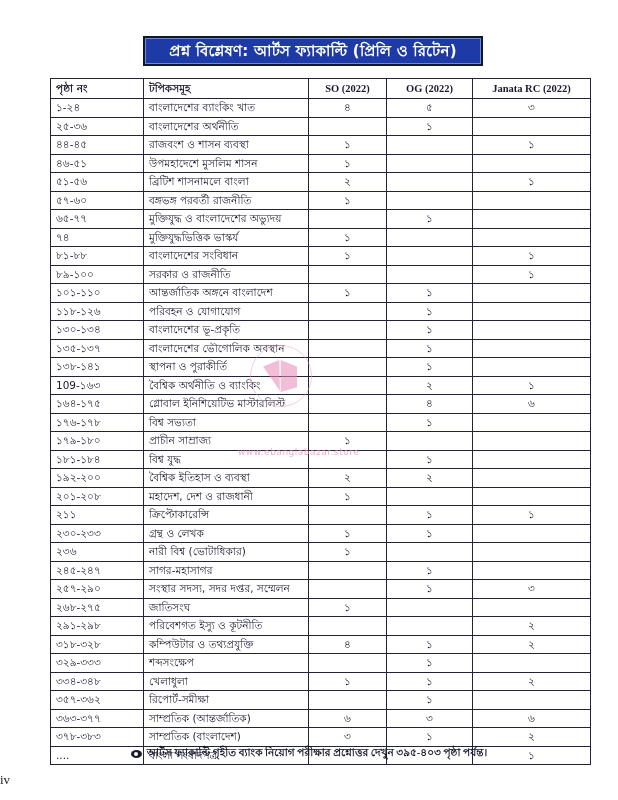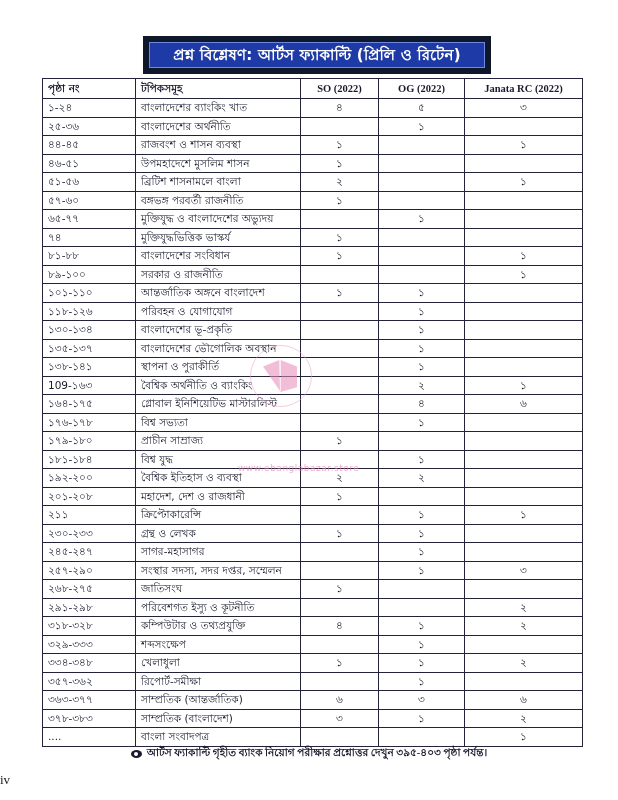--- a/index.html
+++ b/index.html
@@ -1,32 +1,32 @@
 <!DOCTYPE html>
 <html><head>
 <meta charset="utf-8">
 <style>
   html, body { margin:0; padding:0; background:#ffffff; }
   body { width:618px; height:800px; position:relative; overflow:hidden; font-family:"DejaVu Sans", sans-serif; color:#1a1a2e; }
-  .title-wrap { position:absolute; left:143px; top:36px; width:336px; height:26px; background:#1e3aa6; border:6px solid #0f172a; box-shadow: inset 0 0 0 1px #6f87e0; display:flex; align-items:center; justify-content:center; }
+  .title-wrap { position:absolute; left:143px; top:36px; width:336px; height:26px; background:#1e3aa6; border:2px solid #0f172a; box-shadow: inset 0 0 0 1px #6f87e0; display:flex; align-items:center; justify-content:center; }
   .title { color:#ffffff; font-size:15px; font-weight:bold; letter-spacing:0.2px; white-space:nowrap; }
-  table.grid { position:absolute; left:42px; top:78px; width:540px; border-collapse:collapse; table-layout:fixed; }
+  table.grid { position:absolute; left:50px; top:78px; width:540px; border-collapse:collapse; table-layout:fixed; }
   table.grid th, table.grid td { border:1px solid #222238; height:17.5px; padding:0 5px; font-size:10.5px; line-height:17px; white-space:nowrap; overflow:hidden; }
   table.grid th { font-weight:bold; height:19px; }
   th.c-page, th.c-topic { text-align:left; font-weight:bold; }
   th.c-num { text-align:center; font-family:"Liberation Serif", serif; font-size:12px; }
   td.num { text-align:center; }
   col.w-page { width:93px; } col.w-topic { width:165px; } col.w-so { width:78px; } col.w-og { width:86px; } col.w-jrc { width:118px; }
   .note { position:absolute; left:0; width:618px; top:745px; text-align:center; font-size:10.5px; font-weight:bold; color:#1a1a2e;font-family:Liberation Serif, serif; }
   .note .bullet { display:inline-block; width:11px; height:8px; border-radius:50%; background:#1a1a2e; margin-right:5px; vertical-align:middle; position:relative; }
   .note .bullet::after { content:""; position:absolute; left:3px; top:2px; width:4px; height:4px; border-radius:50%; background:#fff; }
   .page-num { position:absolute; left:0; width:618px; top:772px; text-align:left; font-family:"Liberation Serif", serif; font-size:13px; color:#222; }
   .watermark { position:absolute; left:250px; top:345px; width:60px; height:60px; border-radius:50%; border:1px solid #e9a3c6; opacity:0.55; pointer-events:none; }
   .watermark .book { position:absolute; left:12px; top:14px; width:34px; height:32px; background:#e88ab8; clip-path: polygon(0 20%, 48% 0, 50% 100%, 0 85%, 52% 100%, 52% 0, 100% 20%, 100% 85%, 52% 100%); }
-  .wm-text { position:absolute; left:238px; top:447px; font-size:9px; color:#e58bb5; opacity:0.7; letter-spacing:0.5px; pointer-events:none;margin-top:16px; }
+  .wm-text { position:absolute; left:238px; top:447px; font-size:9px; color:#e58bb5; opacity:0.7; letter-spacing:0.5px; pointer-events:none; }
 </style>
 </head>
 <body>
 
 <div class="title-wrap">
   <span class="title">প্রশ্ন বিশ্লেষণ: আর্টস ফ্যাকাল্টি (প্রিলি ও রিটেন)</span>
 </div>
 
 <table class="grid">
   <colgroup>
@@ -208,20 +208,27 @@
         <td class="num">১</td>
       </tr>
       <tr>
         <td>২৩০-২৩৩</td>
         <td>গ্রন্থ ও লেখক</td>
         <td class="num">১</td>
         <td class="num">১</td>
         <td class="num"></td>
       </tr>
       <tr>
+        <td>২৩৬</td>
+        <td>নারী বিশ্ব (ভোটাধিকার)</td>
+        <td class="num">১</td>
+        <td class="num"></td>
+        <td class="num"></td>
+      </tr>
+      <tr>
         <td>২৪৫-২৪৭</td>
         <td>সাগর-মহাসাগর</td>
         <td class="num"></td>
         <td class="num">১</td>
         <td class="num"></td>
       </tr>
       <tr>
         <td>২৫৭-২৯০</td>
         <td>সংস্থার সদস্য, সদর দপ্তর, সম্মেলন</td>
         <td class="num"></td>

